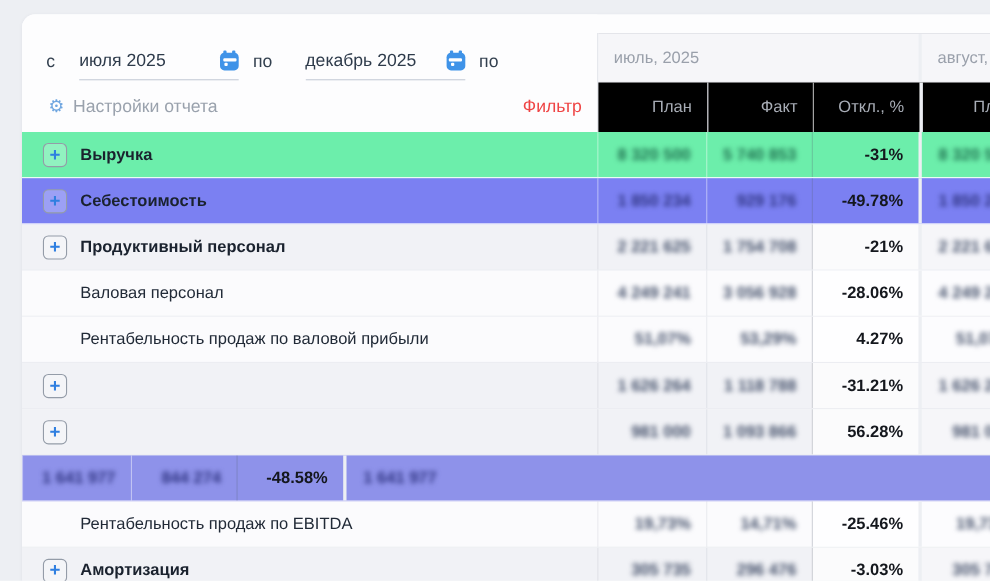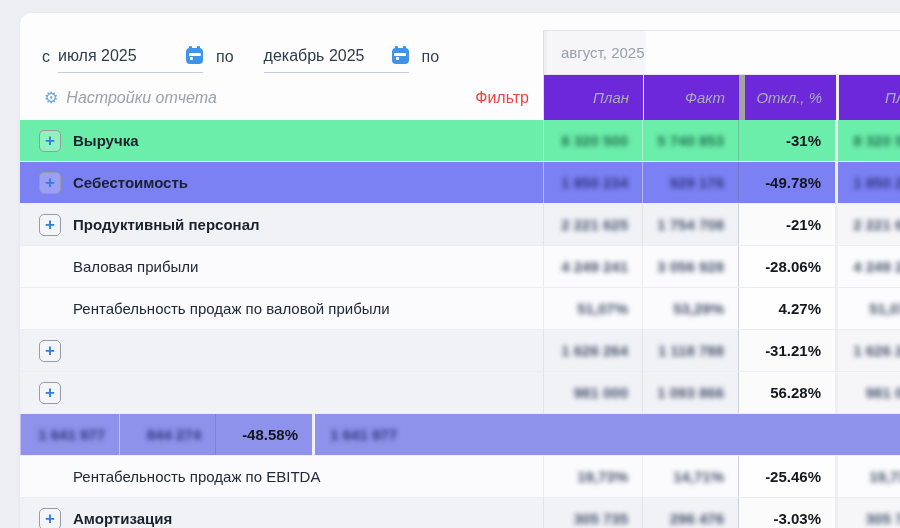--- a/index.html
+++ b/index.html
@@ -21,63 +21,63 @@
   }
   .controls-row1{
     position:absolute;left:22px;top:27px;right:10px;height:34px;
     display:flex;align-items:center;
   }
   .ctl-label{font-size:16px;color:#33404f;flex:0 0 auto;}
   .field{
     position:relative;display:flex;align-items:center;justify-content:space-between;
     border-bottom:1.5px solid #c6cdd8;height:30px;
   }
-  .field-from{width:145px;margin-left:8px;}
+  .field-from{width:145px;margin-left:22px;}
   .field-to{width:145px;margin-left:30px;}
   .gap-po{margin-left:13px;}
   .field-text{font-size:16px;color:#2e3b4b;padding-bottom:2px;}
   .cal{flex:0 0 auto;width:17px;height:17px;position:relative;margin-bottom:3px;}
   .dropdown{
     display:flex;align-items:center;justify-content:space-between;
     border-bottom:1.5px solid #c6cdd8;height:30px;width:98px;margin-left:11px;
   }
   .chev{margin-bottom:2px;}
   .controls-row2{
     position:absolute;left:24px;top:72px;right:14px;height:26px;
     display:flex;align-items:center;
   }
   .settings-btn{display:flex;align-items:center;gap:8px;cursor:pointer;}
   .gear{font-size:16px;color:#6fa6e0;line-height:1;}
-  .settings-label{font-size:16px;color:#9aa2ad;font-style:italic;}
+  .settings-label{font-size:16px;color:#9aa2ad;}
   .filter-btn{margin-left:auto;font-size:16px;color:#ef4444;cursor:pointer;}
   
   .vhead{
     position:absolute;left:523px;top:17px;height:90px;width:394px;
     border-left:1px solid #dcdee5;box-sizing:border-box;
   }
   .month-row{
     display:flex;height:45px;box-sizing:border-box;
     border-top:1px solid #e4e5ea;border-bottom:1px solid #e4e5ea;
   }
   .month-cell{
     background:#f6f6f9;color:#9aa0ab;font-size:15px;
     display:flex;align-items:center;padding-left:14px;box-sizing:border-box;
     white-space:nowrap;overflow:hidden;
   }
   .month-july{width:292px;}
   .month-aug{width:102px;border-left:3px solid #edeff3;}
   .sub-row{display:flex;height:45px;box-sizing:border-box;}
   .sub-cell{
-    background:#6d28d9;color:#a8adb6;font-size:15px;
+    background:#000000;color:#a8adb6;font-size:15px;
     display:flex;align-items:center;justify-content:flex-end;
-    padding-right:14px;box-sizing:border-box;white-space:nowrap;font-style:italic;
+    padding-right:14px;box-sizing:border-box;white-space:nowrap;
   }
   .sub-plan{width:99px;}
   .sub-fact{width:96px;border-left:1px solid #e6e7ed;}
-  .sub-dev{width:97px;border-left:6px solid #a3a3a3;}
+  .sub-dev{width:97px;border-left:1px solid #a3a3a3;}
   .sub-aug{width:99px;border-left:3px solid #edeff3;overflow:hidden;}
   
   .rows{position:absolute;left:0;top:107px;width:917px;}
   .trow{display:flex;height:42px;box-sizing:border-box;align-items:stretch;}
   .cell-label{
     width:523px;box-sizing:border-box;display:flex;align-items:center;
     padding-left:19px;gap:12px;white-space:nowrap;overflow:hidden;
   }
   .expander{
     width:22px;height:22px;box-sizing:border-box;flex:0 0 auto;
@@ -153,20 +153,21 @@
       <div class="settings-btn">
         <span class="gear">⚙</span>
         <span class="settings-label">Настройки отчета</span>
       </div>
       <span class="filter-btn">Фильтр</span>
     </div>
   </div>
 
   <div class="vhead">
     <div class="month-row">
+      <div class="month-cell month-july">июль, 2025</div>
       <div class="month-cell month-aug">август, 2025</div>
     </div>
     <div class="sub-row">
       <div class="sub-cell sub-plan">План</div>
       <div class="sub-cell sub-fact">Факт</div>
       <div class="sub-cell sub-dev">Откл., %</div>
       <div class="sub-cell sub-aug">План</div>
     </div>
   </div>
 
@@ -219,21 +220,21 @@
         </div>
       <div class="cell cell-dev">-21%</div>
       <div class="cell cell-aug">
           <span class="blurred">2 221 625</span>
         </div>
     </div>
 
     <div class="trow row-white">
       <div class="cell-label">
         <span class="no-exp"></span>
-        <span class="lbl">Валовая прибыли</span>
+        <span class="lbl">Валовая персонал</span>
       </div>
       <div class="cell cell-plan">
           <span class="blurred">4 249 241</span>
         </div>
       <div class="cell cell-fact">
           <span class="blurred">3 056 928</span>
         </div>
       <div class="cell cell-dev">-28.06%</div>
       <div class="cell cell-aug">
           <span class="blurred">4 249 241</span>

